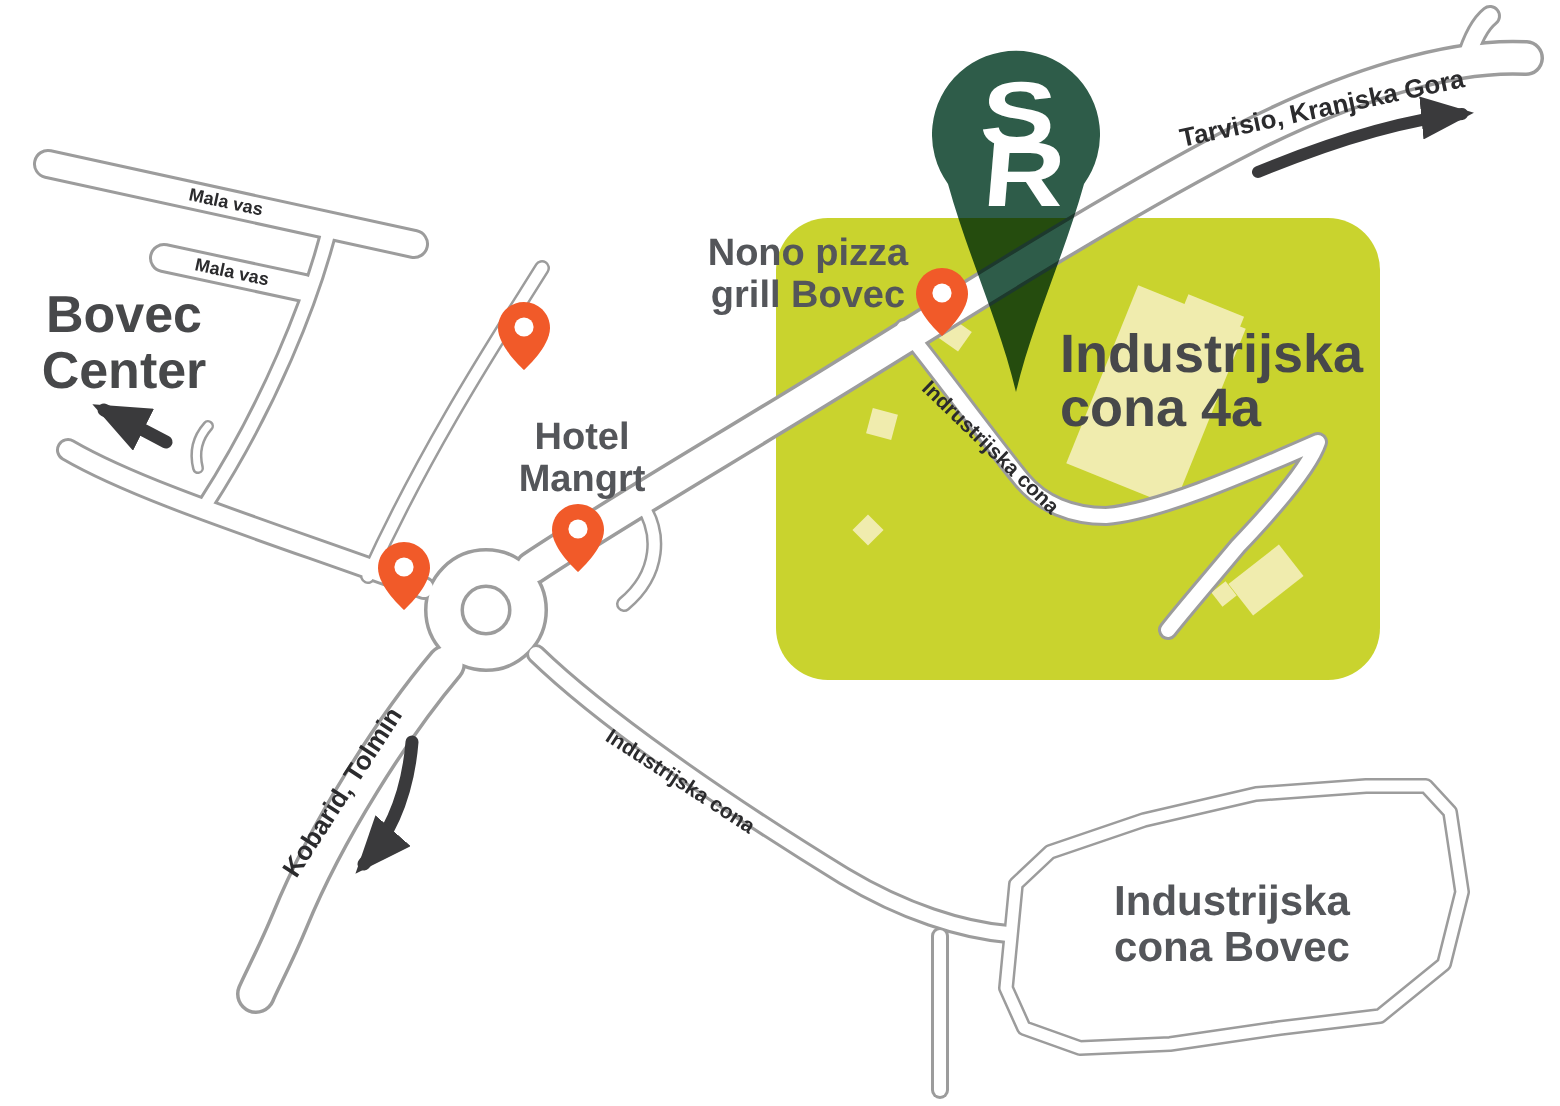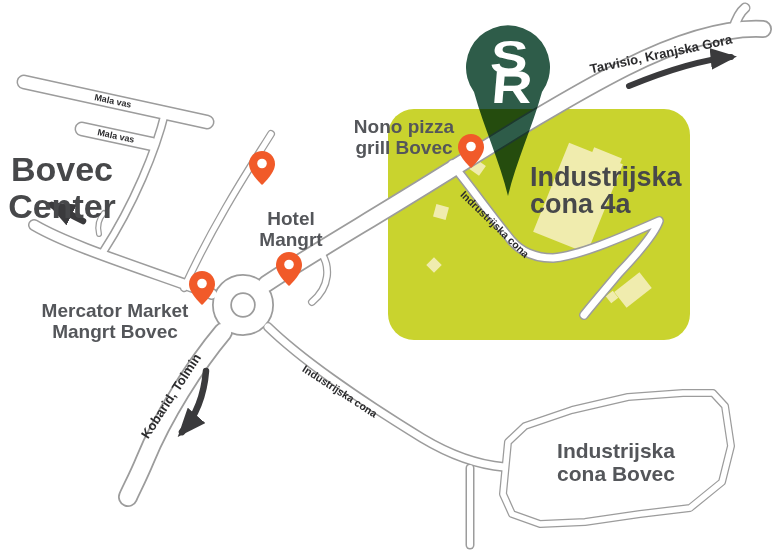--- a/index.html
+++ b/index.html
@@ -117,28 +117,26 @@
   </svg>
   <svg class="pin" style="left:276px;top:252px" width="26" height="34" viewBox="0 0 26 34">
     <path d="M13,0 C5.8,0 0,5.8 0,13 C0,22.5 13,34 13,34 C13,34 26,22.5 26,13 C26,5.8 20.2,0 13,0 Z" fill="#F15A29"></path>
     <circle cx="13" cy="12.5" r="4.8" fill="#fff"></circle>
   </svg>
   <svg class="pin" style="left:189px;top:271px" width="26" height="34" viewBox="0 0 26 34">
     <path d="M13,0 C5.8,0 0,5.8 0,13 C0,22.5 13,34 13,34 C13,34 26,22.5 26,13 C26,5.8 20.2,0 13,0 Z" fill="#F15A29"></path>
     <circle cx="13" cy="12.5" r="4.8" fill="#fff"></circle>
   </svg>
 
-  <div class="map-label big-label" style="left:62px;top:188px;font-size:34px">Bovec
+  <div class="map-label big-label" style="left:62px;top:171px;font-size:26px">Bovec
 Center</div>
   <div class="map-label poi-label" style="left:404px;top:138px">Nono pizza
 grill Bovec</div>
   <div class="map-label poi-label" style="left:291px;top:230px">Hotel
 Mangrt</div>
-  <div class="map-label poi-label" style="left:115px;top:322px">Mercator Market
-Mangrt Bovec</div>
   <div class="zone4a-label" style="left:530px;top:164px">Industrijska
 cona 4a</div>
   <div class="map-label" style="left:616px;top:463px;font-size:21px">Industrijska
 cona Bovec</div>
 
   <div class="road-name" style="left:661px;top:54px;font-size:13px;transform:translate(-50%,-50%) rotate(-12deg)">Tarvisio, Kranjska Gora</div>
   <div class="road-name" style="left:171px;top:396px;font-size:13px;transform:translate(-50%,-50%) rotate(-57deg)">Kobarid, Tolmin</div>
   <div class="road-name" style="left:113px;top:101px;font-size:9px;transform:translate(-50%,-50%) rotate(12deg)">Mala vas</div>
   <div class="road-name" style="left:116px;top:136px;font-size:9px;transform:translate(-50%,-50%) rotate(12deg)">Mala vas</div>
   <div class="road-name" style="left:495px;top:224px;font-size:10.5px;transform:translate(-50%,-50%) rotate(44deg)">Indrustrijska cona</div>

